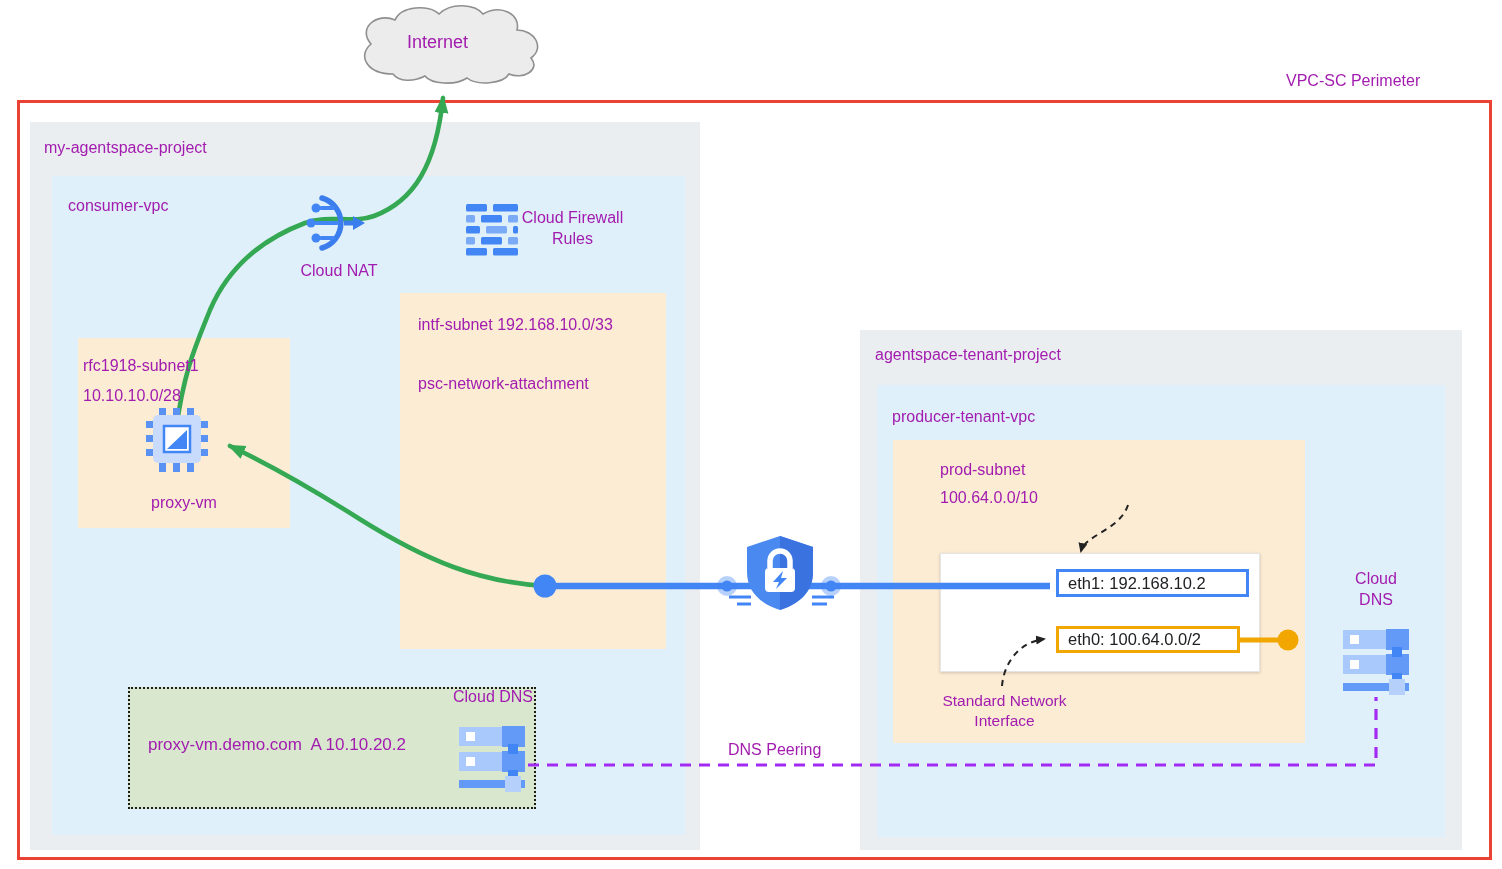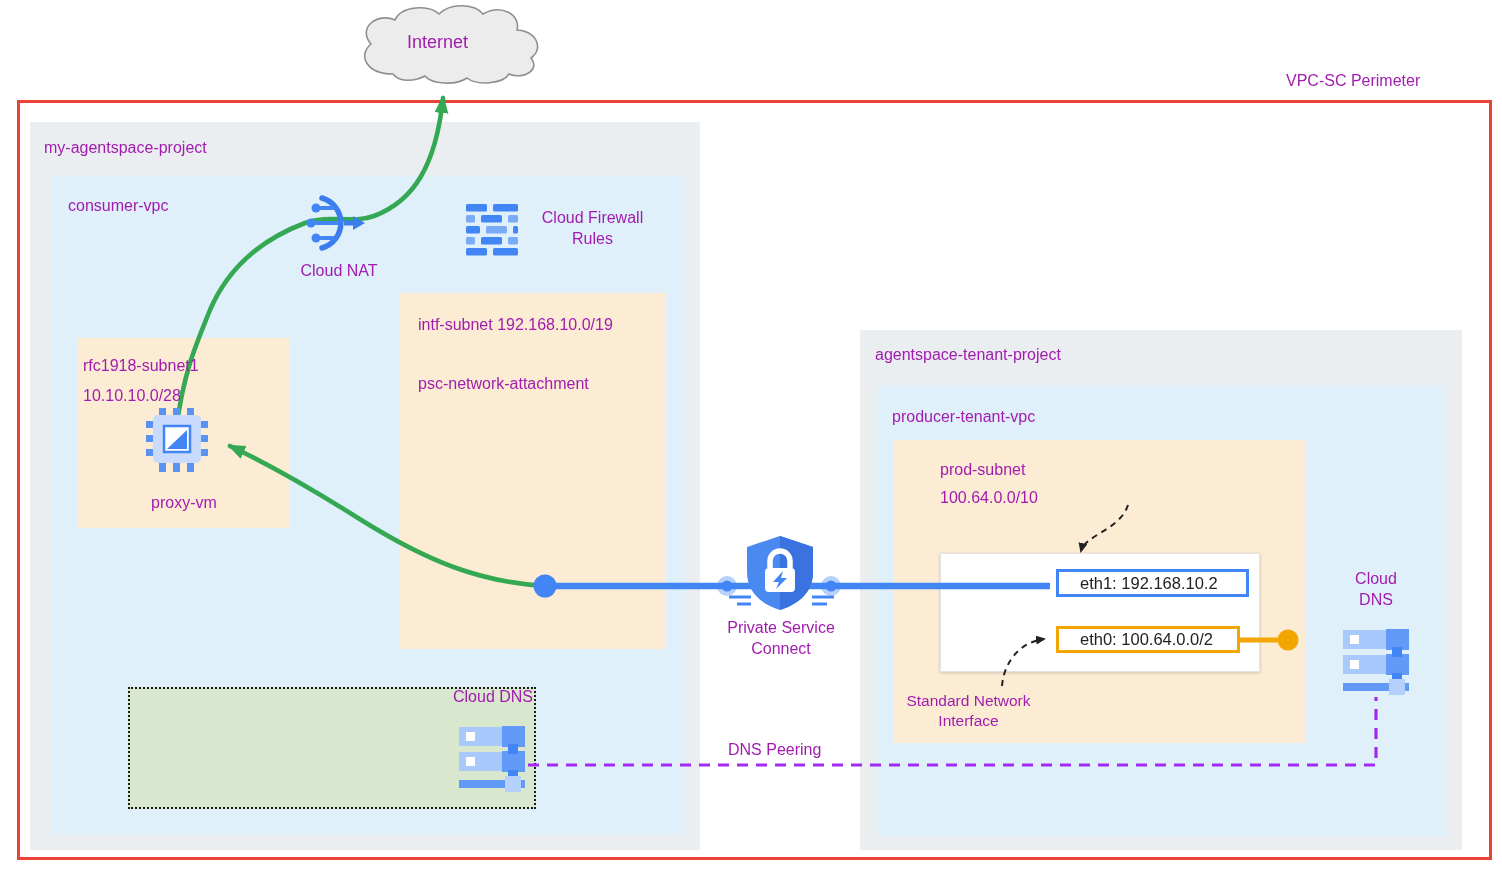--- a/index.html
+++ b/index.html
@@ -7,21 +7,21 @@
   .stage{position:relative;width:1502px;height:869px;background:#fff;overflow:hidden}
   .box{position:absolute;box-sizing:border-box}
   .layer1{z-index:1}
   .layer3{z-index:3}
   svg.conn{position:absolute;left:0;top:0;z-index:2;pointer-events:none}
   .label{position:absolute;z-index:3;font-size:16px;line-height:1.32;white-space:nowrap;color:#a21caf}
   .wrap{white-space:normal;text-align:center}
   .small{font-size:15.5px}
   .pre{white-space:pre;font-size:17px}
   .ethbox{position:absolute;z-index:3;box-sizing:border-box;background:#fff;font-size:16.5px;
-          display:flex;align-items:center;padding-left:21px;white-space:nowrap}
+          display:flex;align-items:center;padding-left:9px;white-space:nowrap}
 </style>
 </head>
 <body>
 
 <div class="stage">
 
   <div class="box layer1" style="left:17px;top:100px;width:1475px;height:760px;border:3px solid #ea4335;background:transparent"></div>
 
   <div class="box layer1" style="left:30px;top:122px;width:670px;height:728px;background:#ebeef1"></div>
 
@@ -161,50 +161,50 @@
   <div class="label" style="left:1286px;top:70px">VPC-SC Perimeter</div>
 
   <div class="label" style="left:390px;top:31px;width:95px;text-align:center;font-size:18px">Internet</div>
 
   <div class="label" style="left:44px;top:137px">my-agentspace-project</div>
 
   <div class="label" style="left:68px;top:195px">consumer-vpc</div>
 
   <div class="label" style="left:289px;top:260px;width:100px;text-align:center">Cloud NAT</div>
 
-  <div class="label wrap" style="left:530px;top:207px;width:125px">Cloud Firewall Rules</div>
-
-  <div class="label" style="left:418px;top:314px">intf-subnet 192.168.10.0/19</div>
+  <div class="label wrap" style="left:510px;top:207px;width:125px">Cloud Firewall Rules</div>
+
+  <div class="label" style="left:418px;top:314px">intf-subnet 192.168.10.0/33</div>
 
   <div class="label" style="left:418px;top:373px">psc-network-attachment</div>
 
   <div class="label" style="left:83px;top:355px;width:202px;">rfc1918-subnet1</div>
 
   <div class="label" style="left:83px;top:385px;width:202px;text-align:left">10.10.10.0/28</div>
 
   <div class="label" style="left:83px;top:492px;width:202px;text-align:center">proxy-vm</div>
 
+  <div class="label pre" style="left:148px;top:734px">proxy-vm.demo.com  A 10.10.20.2</div>
 
   <div class="label wrap" style="left:452px;top:686px;width:82px">Cloud DNS</div>
 
-  <div class="label wrap" style="left:706px;top:617px;width:150px">Private Service Connect</div>
 
   <div class="label" style="left:728px;top:739px">DNS Peering</div>
 
   <div class="label" style="left:875px;top:344px">agentspace-tenant-project</div>
 
   <div class="label" style="left:892px;top:406px">producer-tenant-vpc</div>
 
 
   <div class="label" style="left:940px;top:459px">prod-subnet</div>
 
   <div class="label" style="left:940px;top:487px">100.64.0.0/10</div>
 
 
-  <div class="label wrap small" style="left:886px;top:691px;width:165px">Standard Network Interface</div>
+  <div class="label wrap small" style="left:922px;top:691px;width:165px">Standard Network Interface</div>
 
   <div class="label wrap" style="left:1340px;top:568px;width:72px">Cloud DNS</div>
 
   <div class="ethbox" style="left:1056px;top:569px;width:193px;height:28px;border:3.5px solid #4285f4">
     <span>eth1: 192.168.10.2</span>
   </div>
 
   <div class="ethbox" style="left:1056px;top:626px;width:184px;height:27px;border:3.5px solid #f2a600">
     <span>eth0: 100.64.0.0/2</span>
   </div>

